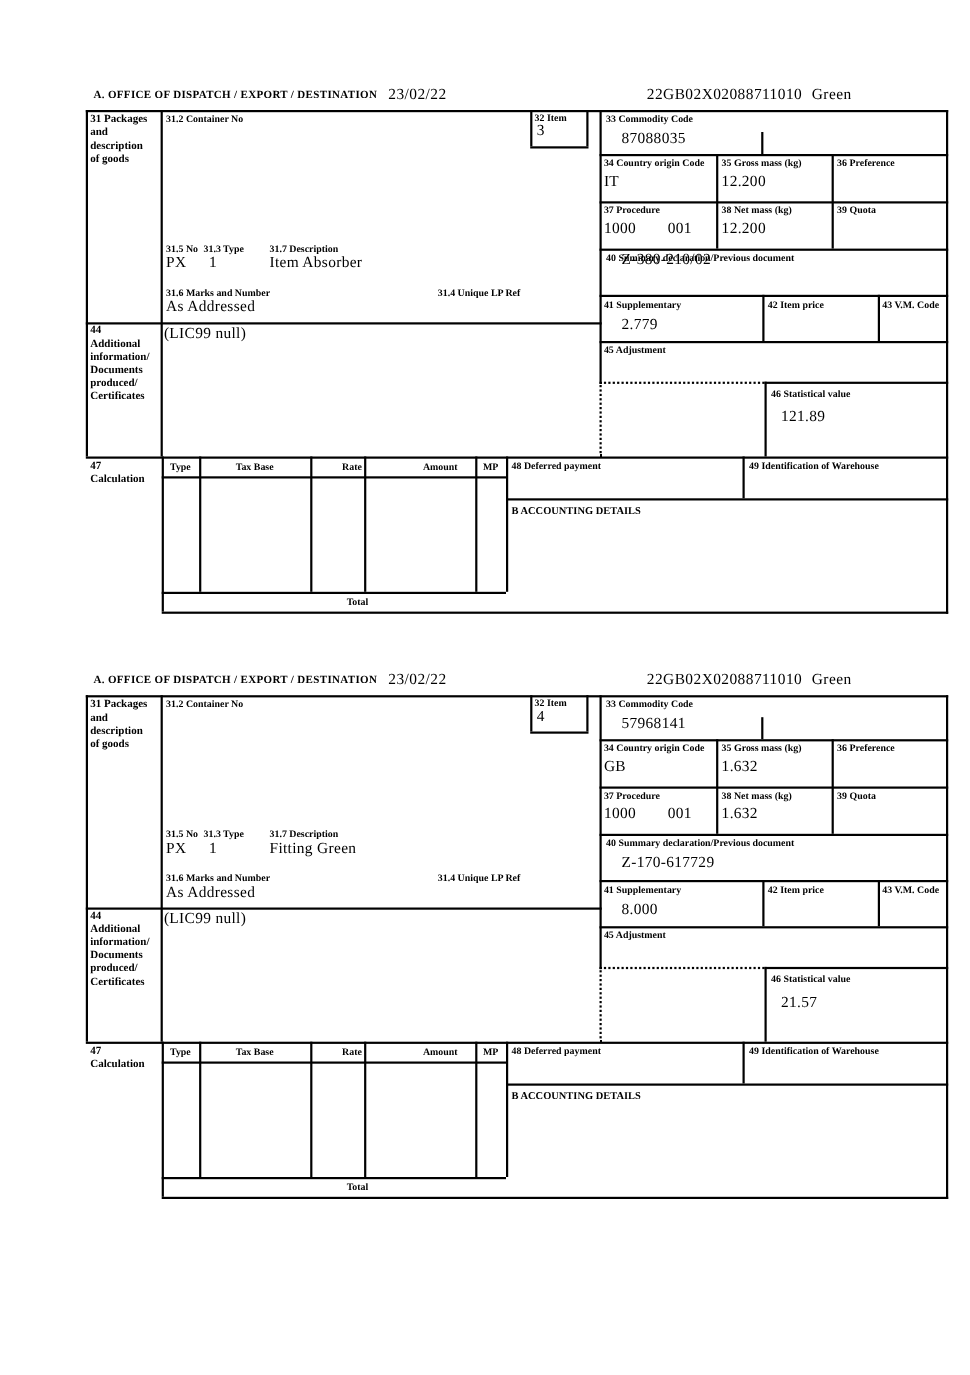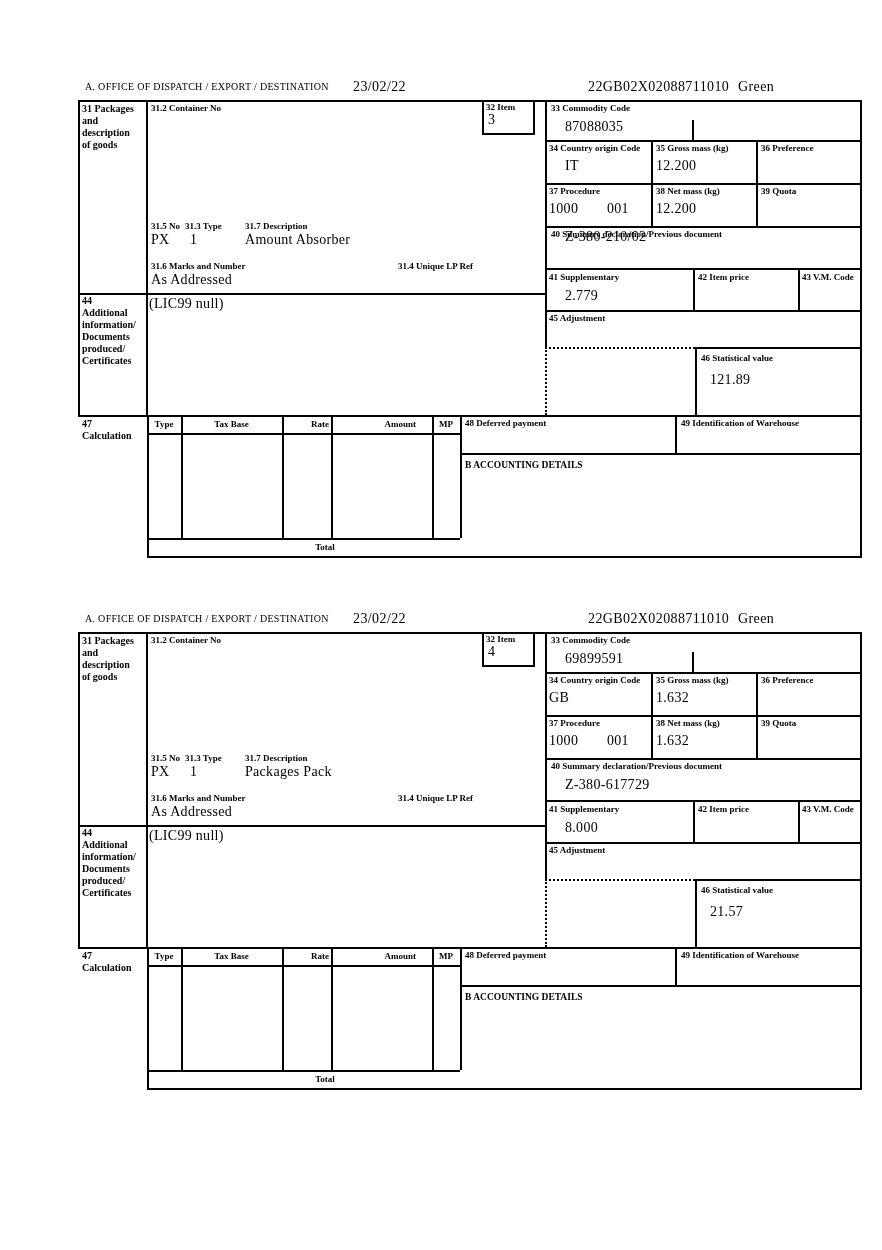--- a/index.html
+++ b/index.html
@@ -8,21 +8,21 @@
     font-family:"Liberation Serif", serif;color:#000;overflow:hidden;
   }
   .sad-form{position:absolute;left:0;width:882px;height:500px;}
   .hl{position:absolute;height:2px;background:#000;}
   .vl{position:absolute;width:2px;background:#000;}
   .hd{position:absolute;height:0;border-top:2px dotted #000;background:none;}
   .vd{position:absolute;width:0;border-left:2px dotted #000;background:none;}
   .lbl{position:absolute;font-size:9px;font-weight:bold;white-space:nowrap;line-height:11px;}
   .lblstack{position:absolute;font-size:10px;font-weight:bold;line-height:12px;white-space:nowrap;}
   .val{position:absolute;font-size:14px;white-space:nowrap;line-height:15px;letter-spacing:0.3px;}
-  .hdr{position:absolute;font-size:10px;font-weight:normal;letter-spacing:0.3px;white-space:nowrap;}
+  .hdr{position:absolute;font-size:10px;font-weight:bold;letter-spacing:0.3px;white-space:nowrap;}
   .bigval{position:absolute;font-size:14px;white-space:nowrap;letter-spacing:0.4px;}
   .colhead{position:absolute;font-size:9px;font-weight:bold;top:338px;line-height:13px;}
   .c{text-align:center;} .r{text-align:right;}
 </style>
 </head>
 <body>
 
 <div id="page">
 
     <div class="sad-form" style="top: 80px;">
@@ -76,37 +76,37 @@
         <div>of goods</div>
       </div>
 
       <div class="lbl" style="left:151px;top:23px;">31.2 Container No</div>
       <div class="lbl" style="left:486px;top:22px;">32 Item</div>
       <div class="val" style="left:488px;top:32px;">3</div>
       <div class="lbl" style="left:551px;top:23px;">33 Commodity Code</div>
       <div class="val" style="left:565px;top:39px;">87088035</div>
 
       <div class="lbl" style="left:549px;top:63px;">34 Country origin Code</div>
-      <div class="val" style="left:549px;top:78px;margin-left:16px;">IT</div>
+      <div class="val" style="left:549px;top:78px;">IT</div>
       <div class="lbl" style="left:656px;top:63px;">35 Gross mass (kg)</div>
       <div class="val" style="left:656px;top:78px;">12.200</div>
       <div class="lbl" style="left:761px;top:63px;">36 Preference</div>
       <div class="lbl" style="left:549px;top:106px;">37 Procedure</div>
       <div class="val" style="left:549px;top:121px;">1000</div>
       <div class="val" style="left:607px;top:121px;">001</div>
       <div class="lbl" style="left:656px;top:106px;">38 Net mass (kg)</div>
       <div class="val" style="left:656px;top:121px;">12.200</div>
       <div class="lbl" style="left:761px;top:106px;">39 Quota</div>
 
       <div class="lbl" style="left:151px;top:141px;">31.5 No</div>
       <div class="lbl" style="left:185px;top:141px;">31.3 Type</div>
       <div class="lbl" style="left:245px;top:141px;">31.7 Description</div>
       <div class="val" style="left:151px;top:152px;">PX</div>
       <div class="val" style="left:190px;top:152px;">1</div>
-      <div class="val" style="left:245px;top:152px;">Amount Absorber</div>
+      <div class="val" style="left:245px;top:152px;">Item Absorber</div>
       <div class="lbl" style="left:151px;top:181px;">31.6 Marks and Number</div>
       <div class="lbl" style="left:398px;top:181px;">31.4 Unique LP Ref</div>
       <div class="val" style="left:151px;top:192px;">As Addressed</div>
 
       <div class="lbl" style="left:551px;top:149px;">40 Summary declaration/Previous document</div>
       <div class="val" style="left:565px;top:149px;">Z-380-210/02</div>
       <div class="lbl" style="left:549px;top:192px;">41 Supplementary</div>
       <div class="val" style="left:565px;top:208px;">2.779</div>
       <div class="lbl" style="left:698px;top:192px;">42 Item price</div>
       <div class="lbl" style="left:802px;top:192px;">43 V.M. Code</div>
@@ -191,46 +191,46 @@
         <div>31 Packages</div>
         <div>and</div>
         <div>description</div>
         <div>of goods</div>
       </div>
 
       <div class="lbl" style="left:151px;top:23px;">31.2 Container No</div>
       <div class="lbl" style="left:486px;top:22px;">32 Item</div>
       <div class="val" style="left:488px;top:32px;">4</div>
       <div class="lbl" style="left:551px;top:23px;">33 Commodity Code</div>
-      <div class="val" style="left:565px;top:39px;">69899591</div>
+      <div class="val" style="left:565px;top:39px;">57968141</div>
 
       <div class="lbl" style="left:549px;top:63px;">34 Country origin Code</div>
       <div class="val" style="left:549px;top:78px;">GB</div>
       <div class="lbl" style="left:656px;top:63px;">35 Gross mass (kg)</div>
       <div class="val" style="left:656px;top:78px;">1.632</div>
       <div class="lbl" style="left:761px;top:63px;">36 Preference</div>
       <div class="lbl" style="left:549px;top:106px;">37 Procedure</div>
       <div class="val" style="left:549px;top:121px;">1000</div>
       <div class="val" style="left:607px;top:121px;">001</div>
       <div class="lbl" style="left:656px;top:106px;">38 Net mass (kg)</div>
       <div class="val" style="left:656px;top:121px;">1.632</div>
       <div class="lbl" style="left:761px;top:106px;">39 Quota</div>
 
       <div class="lbl" style="left:151px;top:141px;">31.5 No</div>
       <div class="lbl" style="left:185px;top:141px;">31.3 Type</div>
       <div class="lbl" style="left:245px;top:141px;">31.7 Description</div>
       <div class="val" style="left:151px;top:152px;">PX</div>
       <div class="val" style="left:190px;top:152px;">1</div>
-      <div class="val" style="left:245px;top:152px;">Packages Pack</div>
+      <div class="val" style="left:245px;top:152px;">Fitting Green</div>
       <div class="lbl" style="left:151px;top:181px;">31.6 Marks and Number</div>
       <div class="lbl" style="left:398px;top:181px;">31.4 Unique LP Ref</div>
       <div class="val" style="left:151px;top:192px;">As Addressed</div>
 
       <div class="lbl" style="left:551px;top:149px;">40 Summary declaration/Previous document</div>
-      <div class="val" style="left:565px;top:165px;">Z-380-617729</div>
+      <div class="val" style="left:565px;top:165px;">Z-170-617729</div>
       <div class="lbl" style="left:549px;top:192px;">41 Supplementary</div>
       <div class="val" style="left:565px;top:208px;">8.000</div>
       <div class="lbl" style="left:698px;top:192px;">42 Item price</div>
       <div class="lbl" style="left:802px;top:192px;">43 V.M. Code</div>
 
       <div class="lblstack" style="left:82px;top:215px;">
         <div>44</div>
         <div>Additional</div>
         <div>information/</div>
         <div>Documents</div>

